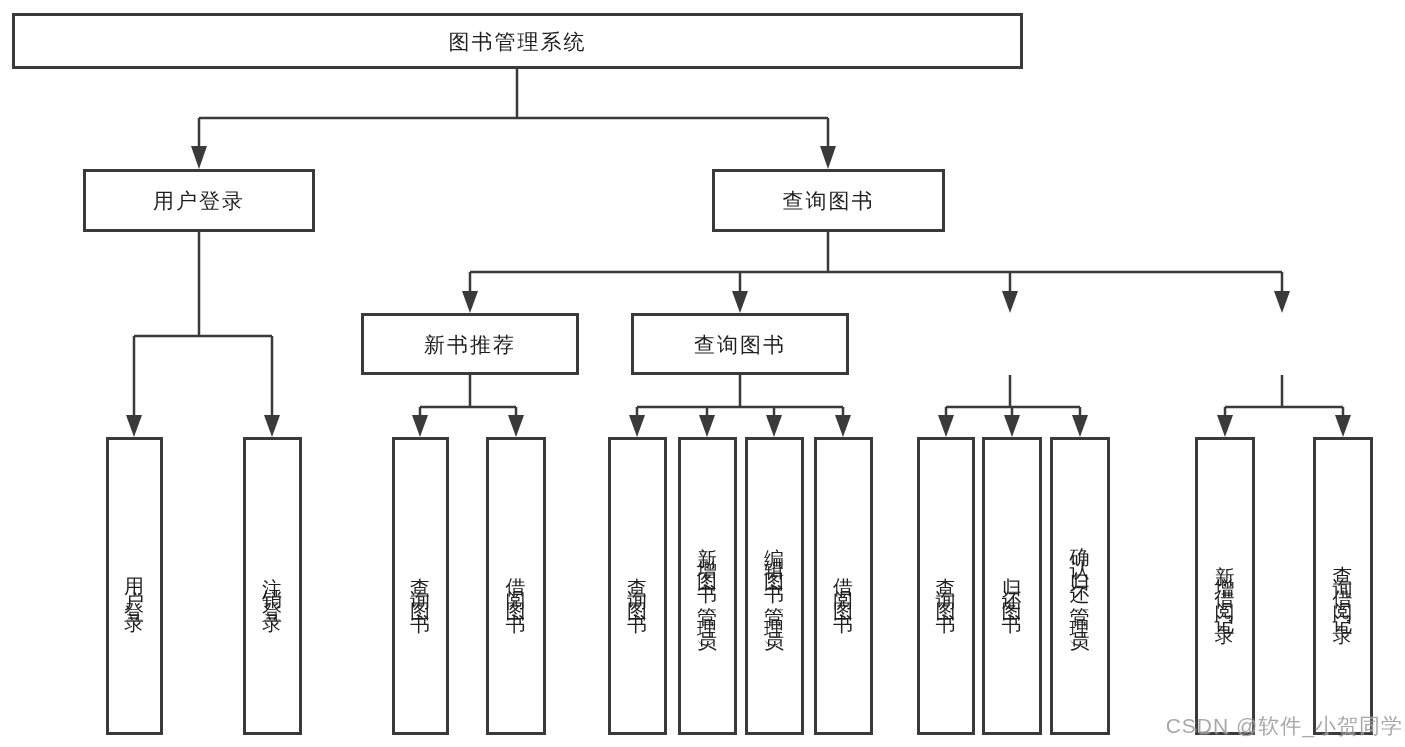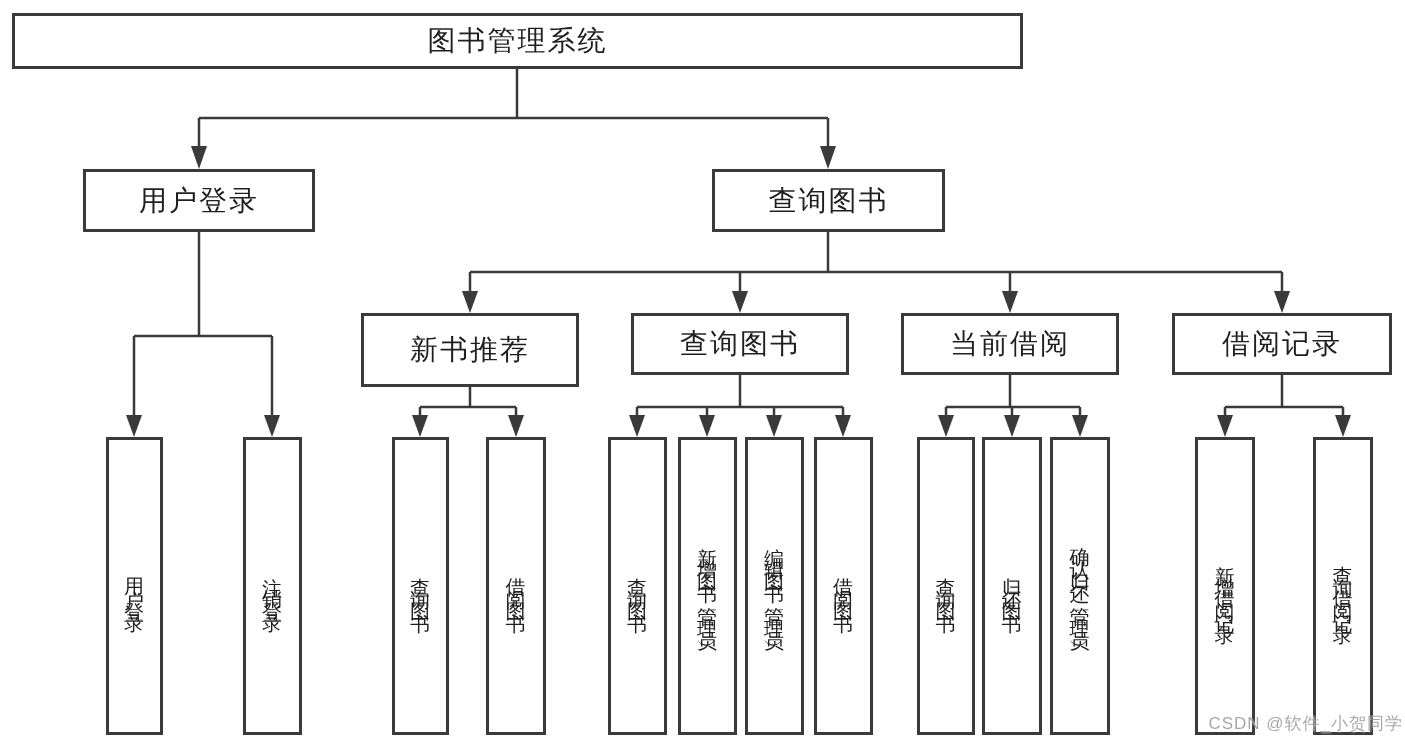--- a/index.html
+++ b/index.html
@@ -11,32 +11,32 @@
     background:var(--background);
     font-family:"Liberation Sans","DejaVu Sans",sans-serif;
     color:var(--text);
   }
   .box{
     position:absolute;box-sizing:border-box;background:#fff;
     border:3px solid var(--line);
     display:flex;align-items:center;justify-content:center;
     line-height:1;white-space:nowrap;
   }
-  .hbox{font-size:28px;letter-spacing:2px;}
+  .hbox{font-size:21px;letter-spacing:2px;}
   .vbox{
     font-size:20px;
     writing-mode:vertical-rl;-webkit-writing-mode:vertical-rl;
     text-orientation:mixed;letter-spacing:12px;white-space:normal;
   }
   svg.connectors{position:absolute;left:0;top:0;width:1405px;height:747px;}
   svg.connectors path{fill:none;stroke:var(--line);stroke-width:2.5;}
   svg.connectors polygon{fill:var(--line);stroke:none;}
   .watermark{
     position:absolute;top:712px;right:2px;
-    font-size:17px;letter-spacing:1px;
+    font-size:21px;letter-spacing:1px;
     color:var(--watermark);opacity:.88;
     text-shadow:1px 1px 2px rgba(255,255,255,.85);
     z-index:5;
   }
 </style>
 </head>
 <body>
 
 <div class="canvas">
 
@@ -74,24 +74,22 @@
     <path d="M1282,375 V407 M1225,407 H1343 M1225,407 V417 M1343,407 V417"></path>
     <polygon points="1217,415 1233,415 1225,437"></polygon>
     <polygon points="1335,415 1351,415 1343,437"></polygon>
   </svg>
 
   <div class="box hbox" style="left:12px;top:13px;width:1011px;height:56px">图书管理系统</div>
 
   <div class="box hbox" style="left:83px;top:169px;width:232px;height:63px">用户登录</div>
   <div class="box hbox" style="left:712px;top:169px;width:233px;height:63px">查询图书</div>
 
-  <div class="box hbox" style="left:361px;top:313px;width:218px;height:74px">新书推荐</div>
+  <div class="box hbox" style="left:361px;top:313px;width:218px;height:62px">新书推荐</div>
   <div class="box hbox" style="left:631px;top:313px;width:218px;height:62px">查询图书</div>
-  <div class="box hbox" style="left:901px;top:313px;width:218px;height:62px">当前借阅</div>
-  <div class="box hbox" style="left:1172px;top:313px;width:220px;height:62px">借阅记录</div>
 
   <div class="box vbox" style="left:106px;top:437px;width:57px;height:298px">用户登录</div>
   <div class="box vbox" style="left:243px;top:437px;width:59px;height:298px">注销登录</div>
 
   <div class="box vbox" style="left:392px;top:437px;width:57px;height:298px">查询图书</div>
   <div class="box vbox" style="left:486px;top:437px;width:60px;height:298px">借阅图书</div>
 
   <div class="box vbox" style="left:608px;top:437px;width:59px;height:298px">查询图书</div>
   <div class="box vbox" style="left:678px;top:437px;width:59px;height:298px">新增图书（管理员）</div>
   <div class="box vbox" style="left:745px;top:437px;width:59px;height:298px">编辑图书（管理员）</div>

